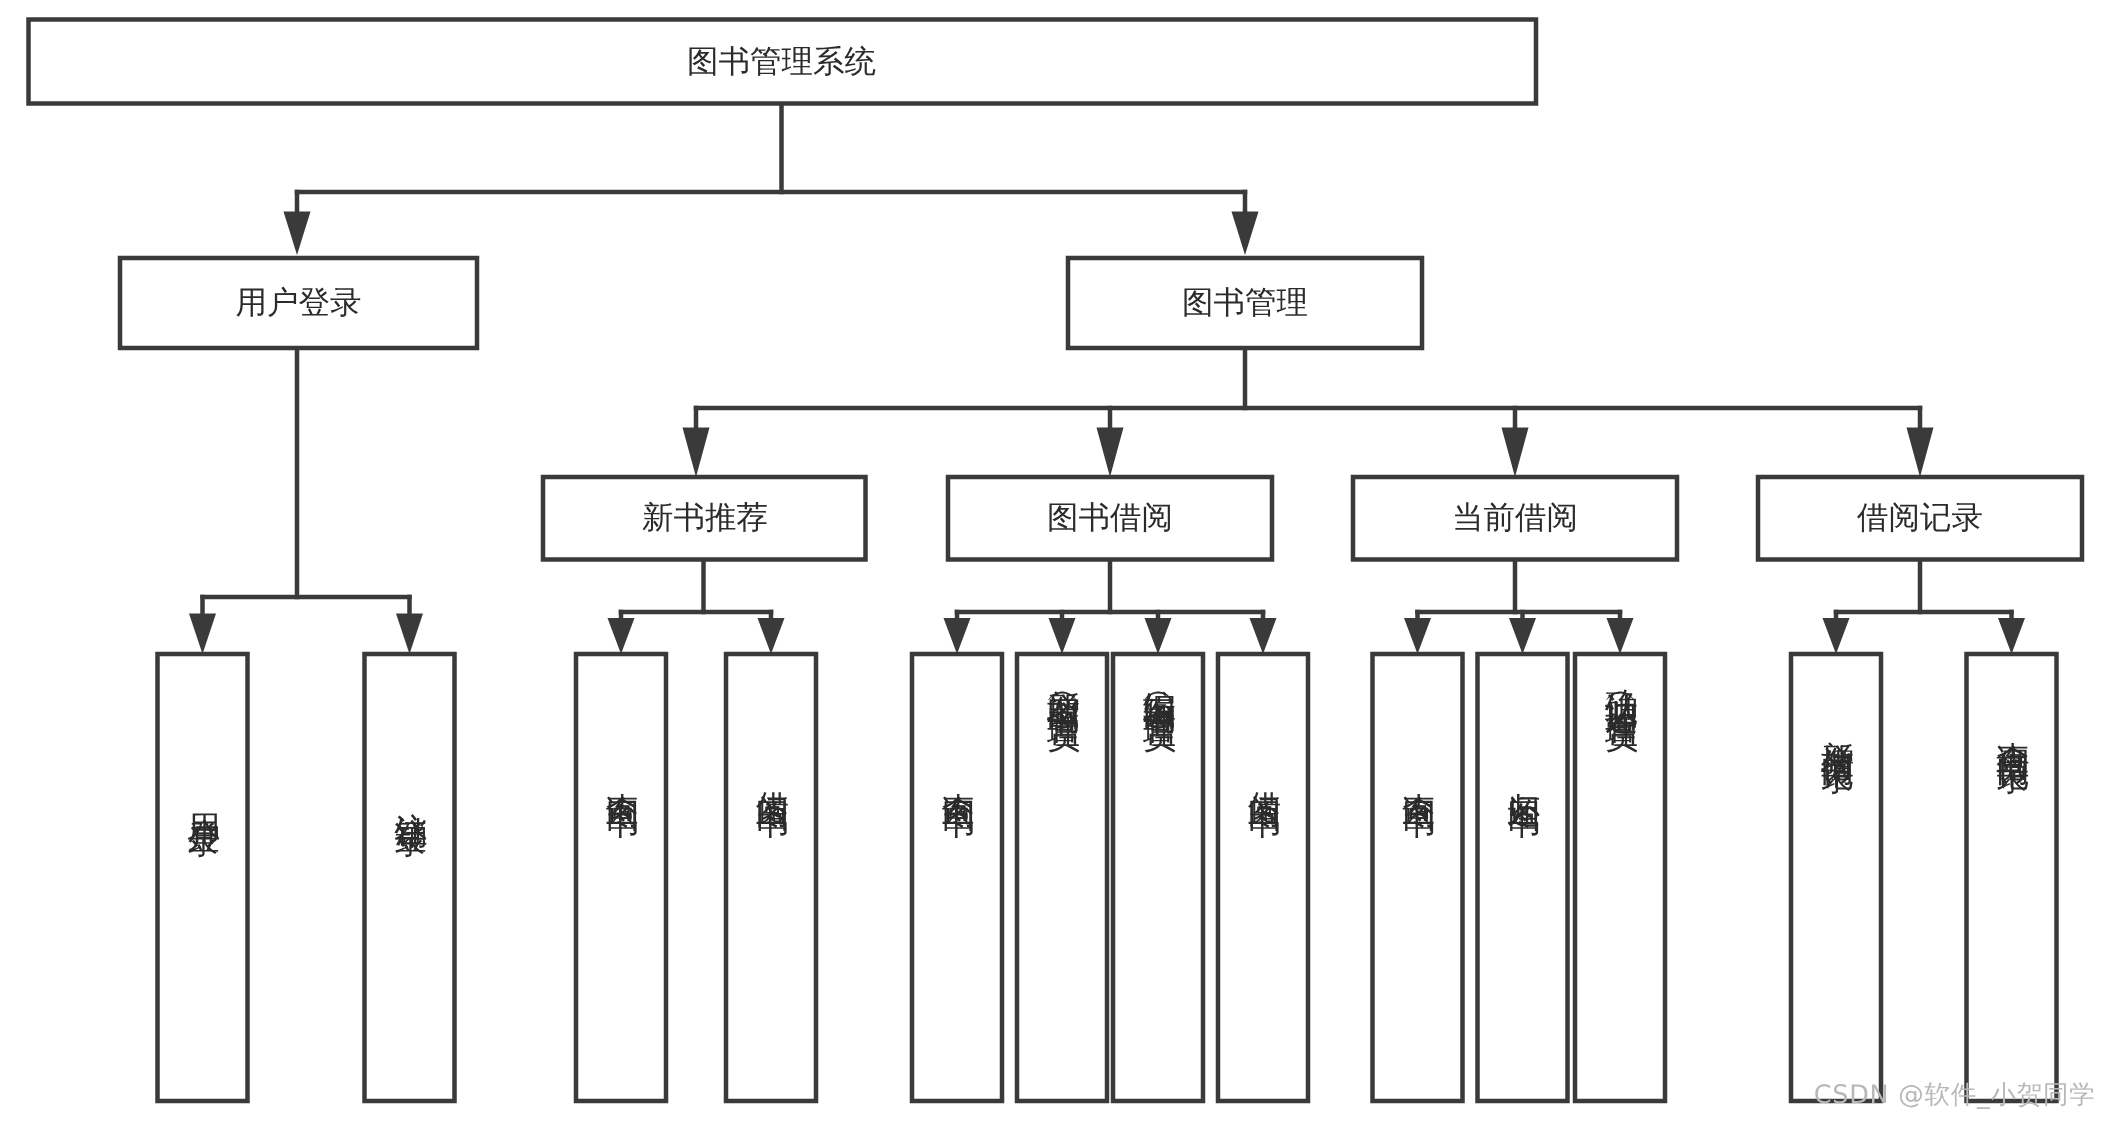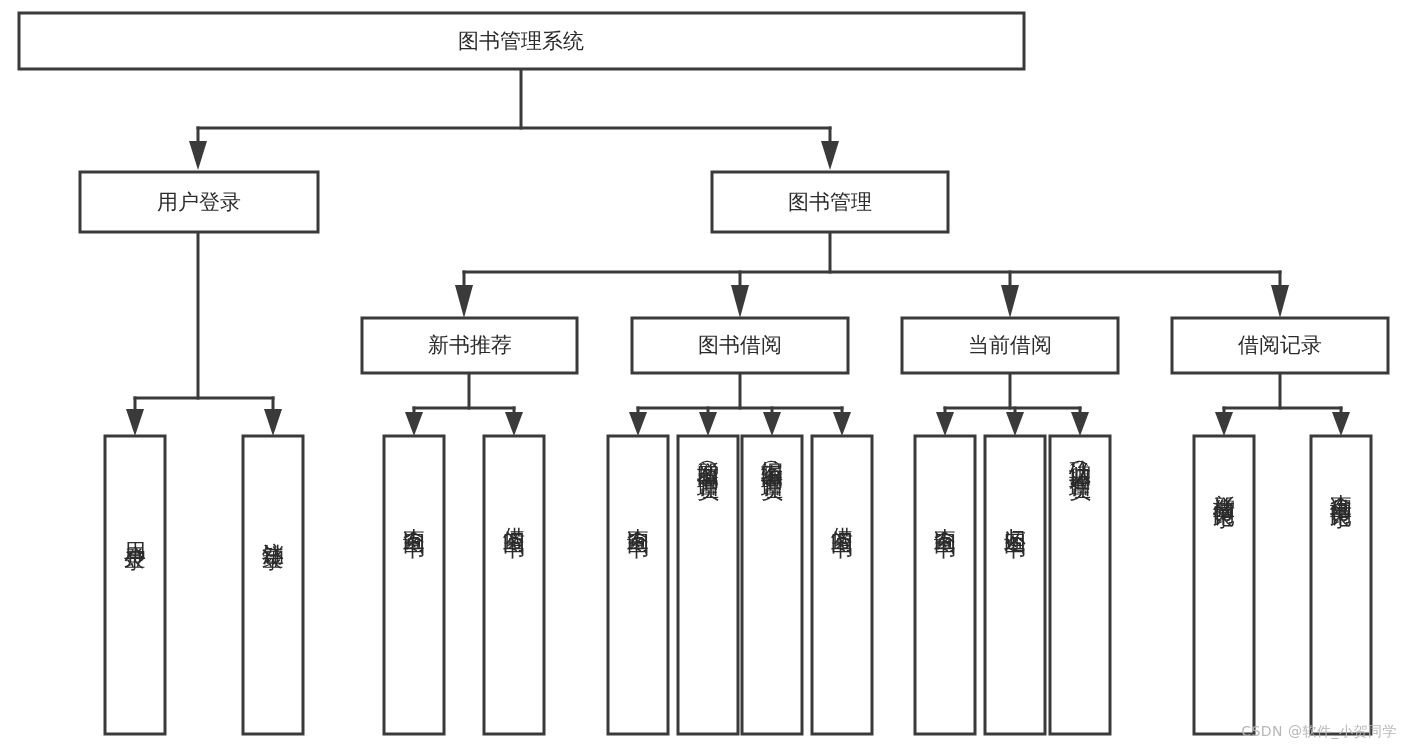--- a/index.html
+++ b/index.html
@@ -63,21 +63,21 @@
     line-height: 1.0;
     color: #2b2b2b;
     letter-spacing: 3px;
     white-space: nowrap;
   }
   #watermark {
     position: absolute;
     right: 8px;
     bottom: 6px;
     font-family: "DejaVu Sans", "Liberation Sans", sans-serif;
-    font-size: 14px;
+    font-size: 17px;
     color: #b8b8b8;
     letter-spacing: 0.5px;
     white-space: nowrap;
   }
 </style>
 </head>
 <body>
 
 <div id="diagram-root">
 

